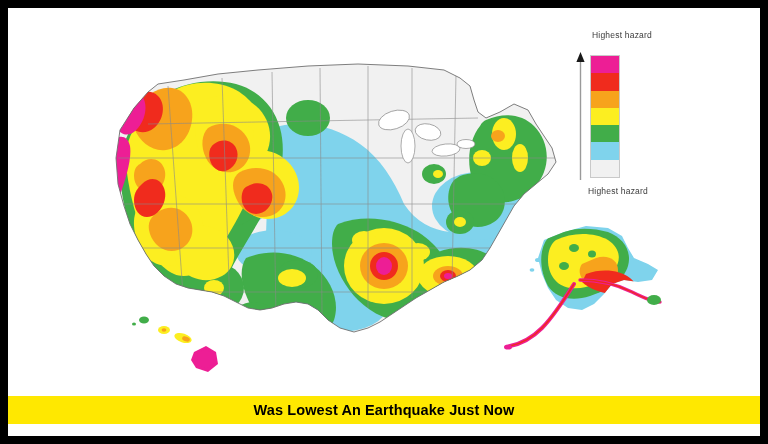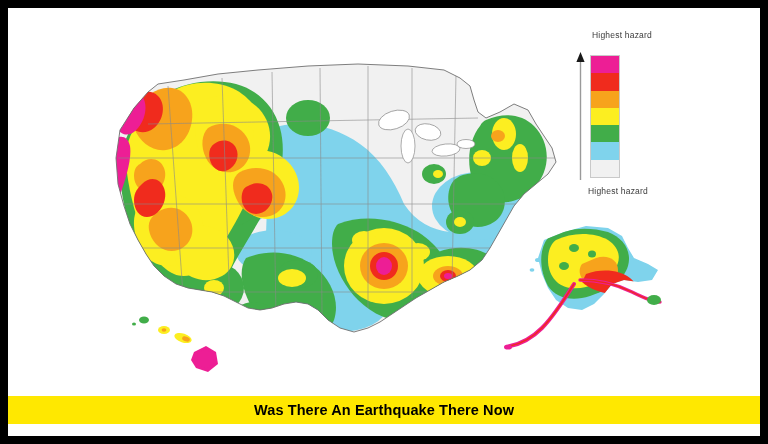--- a/index.html
+++ b/index.html
@@ -271,17 +271,17 @@
           <div class="legend-swatch" style="background:#41AD49"></div>
           <div class="legend-swatch" style="background:#7FD3EC"></div>
           <div class="legend-swatch" style="background:#F1F1F1"></div>
         </div>
 
         <div id="legend-bottom-label" class="legend-label">Highest hazard</div>
       </div>
     </div>
 
     <div id="caption-bar" style="background: rgb(255, 232, 0);">
-      <span id="caption-text" style="color: rgb(0, 0, 0);">Was There An Earthquake There Now</span>
+      <span id="caption-text" style="color: rgb(0, 0, 0);">Was Lowest An Earthquake Just Now</span>
     </div>
 
   </div>
 </div>
 
 </body></html>

